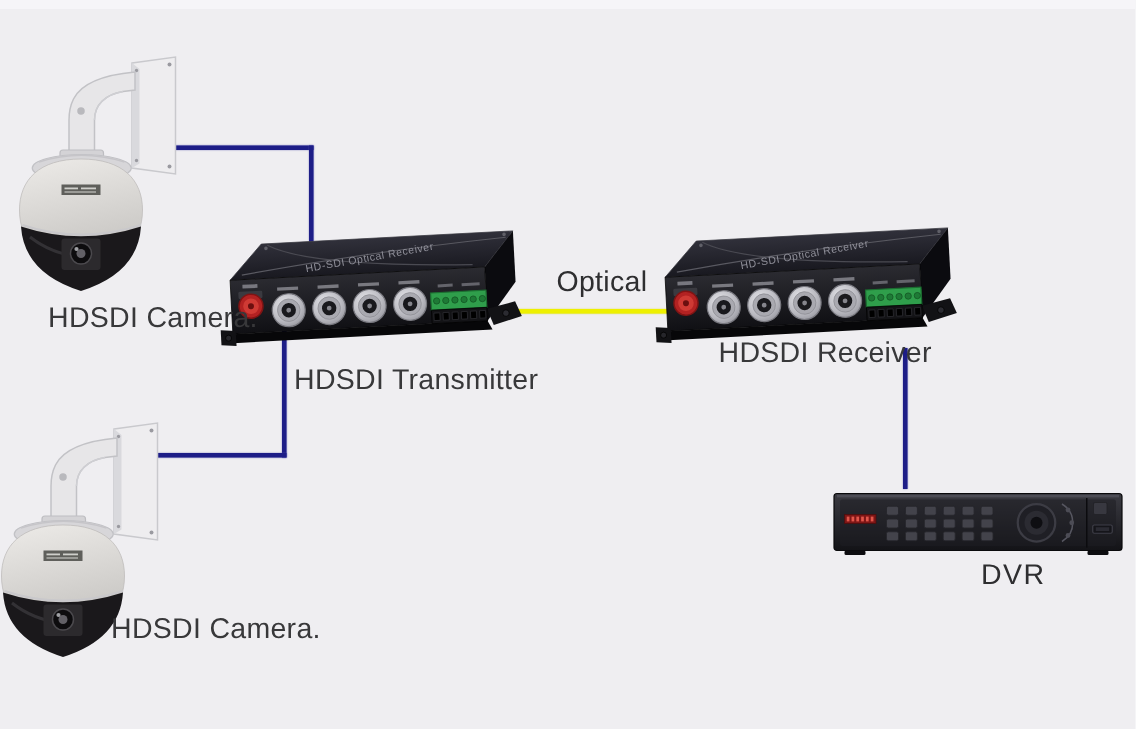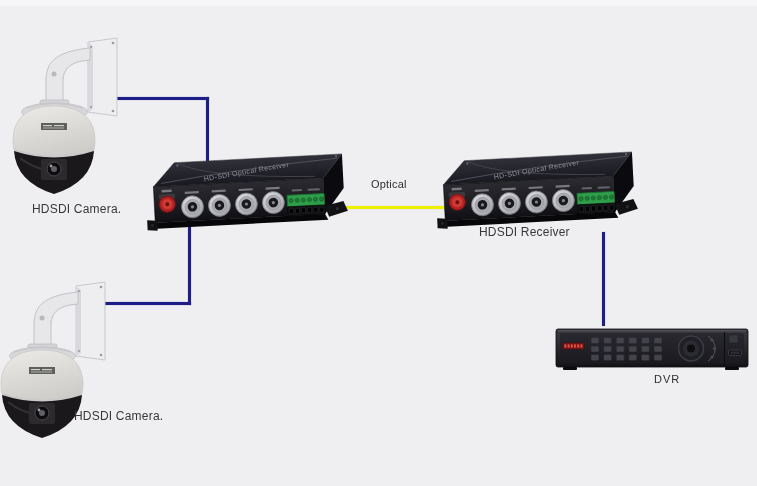--- a/index.html
+++ b/index.html
@@ -4,22 +4,22 @@
 <style>
   html,body{margin:0;padding:0;}
   body{font-family:"Liberation Sans", sans-serif;}
   .stage{position:relative;width:757px;height:486px;background:#efeef1;overflow:hidden;}
   .topstrip{position:absolute;left:0;top:0;width:757px;height:6px;background:#f6f5f8;}
   .node{position:absolute;}
   .line{position:absolute;z-index:1;}
   .line.video{background:#1d1d87;box-shadow:0 0 1px #5a5ab0;}
   .line.fiber{background:#eef000;box-shadow:0 0 1px #d8da20;}
   .device{z-index:2;}
-  .lbl{position:absolute;z-index:3;color:#38383a;font-size:12px;letter-spacing:.2px;white-space:nowrap;}
-  .lbl.big{font-size:11px;color:#2e2e30;}
+  .lbl{position:absolute;z-index:3;color:#38383a;font-size:19px;letter-spacing:.2px;white-space:nowrap;}
+  .lbl.big{font-size:19px;color:#2e2e30;}
   svg{display:block;}
 </style>
 </head>
 <body>
 
 <div class="stage">
   <div class="topstrip"></div>
 
   <svg width="0" height="0" style="position:absolute" aria-hidden="true">
     <defs>
@@ -226,17 +226,18 @@
         <use href="#sym-converter" xlink:href="#sym-converter"></use>
       </svg>
   </div>
   <div class="node device" style="left:555px;top:324px;width:195px;height:50px;">
     <svg width="195" height="50">
         <use href="#sym-dvr" xlink:href="#sym-dvr"></use>
       </svg>
   </div>
 
   <span class="lbl" style="left:32px;top:202px;">HDSDI Camera.</span>
+  <span class="lbl" style="left:196px;top:243px;">HDSDI Transmitter</span>
   <span class="lbl big" style="left:371px;top:178px;">Optical</span>
   <span class="lbl" style="left:451px;top:225px;margin-left:28px;">HDSDI Receiver</span>
   <span class="lbl" style="left:74px;top:409px;">HDSDI Camera.</span>
   <span class="lbl big" style="left:654px;top:373px;letter-spacing:1px;">DVR</span>
 </div>
 
 </body></html>

